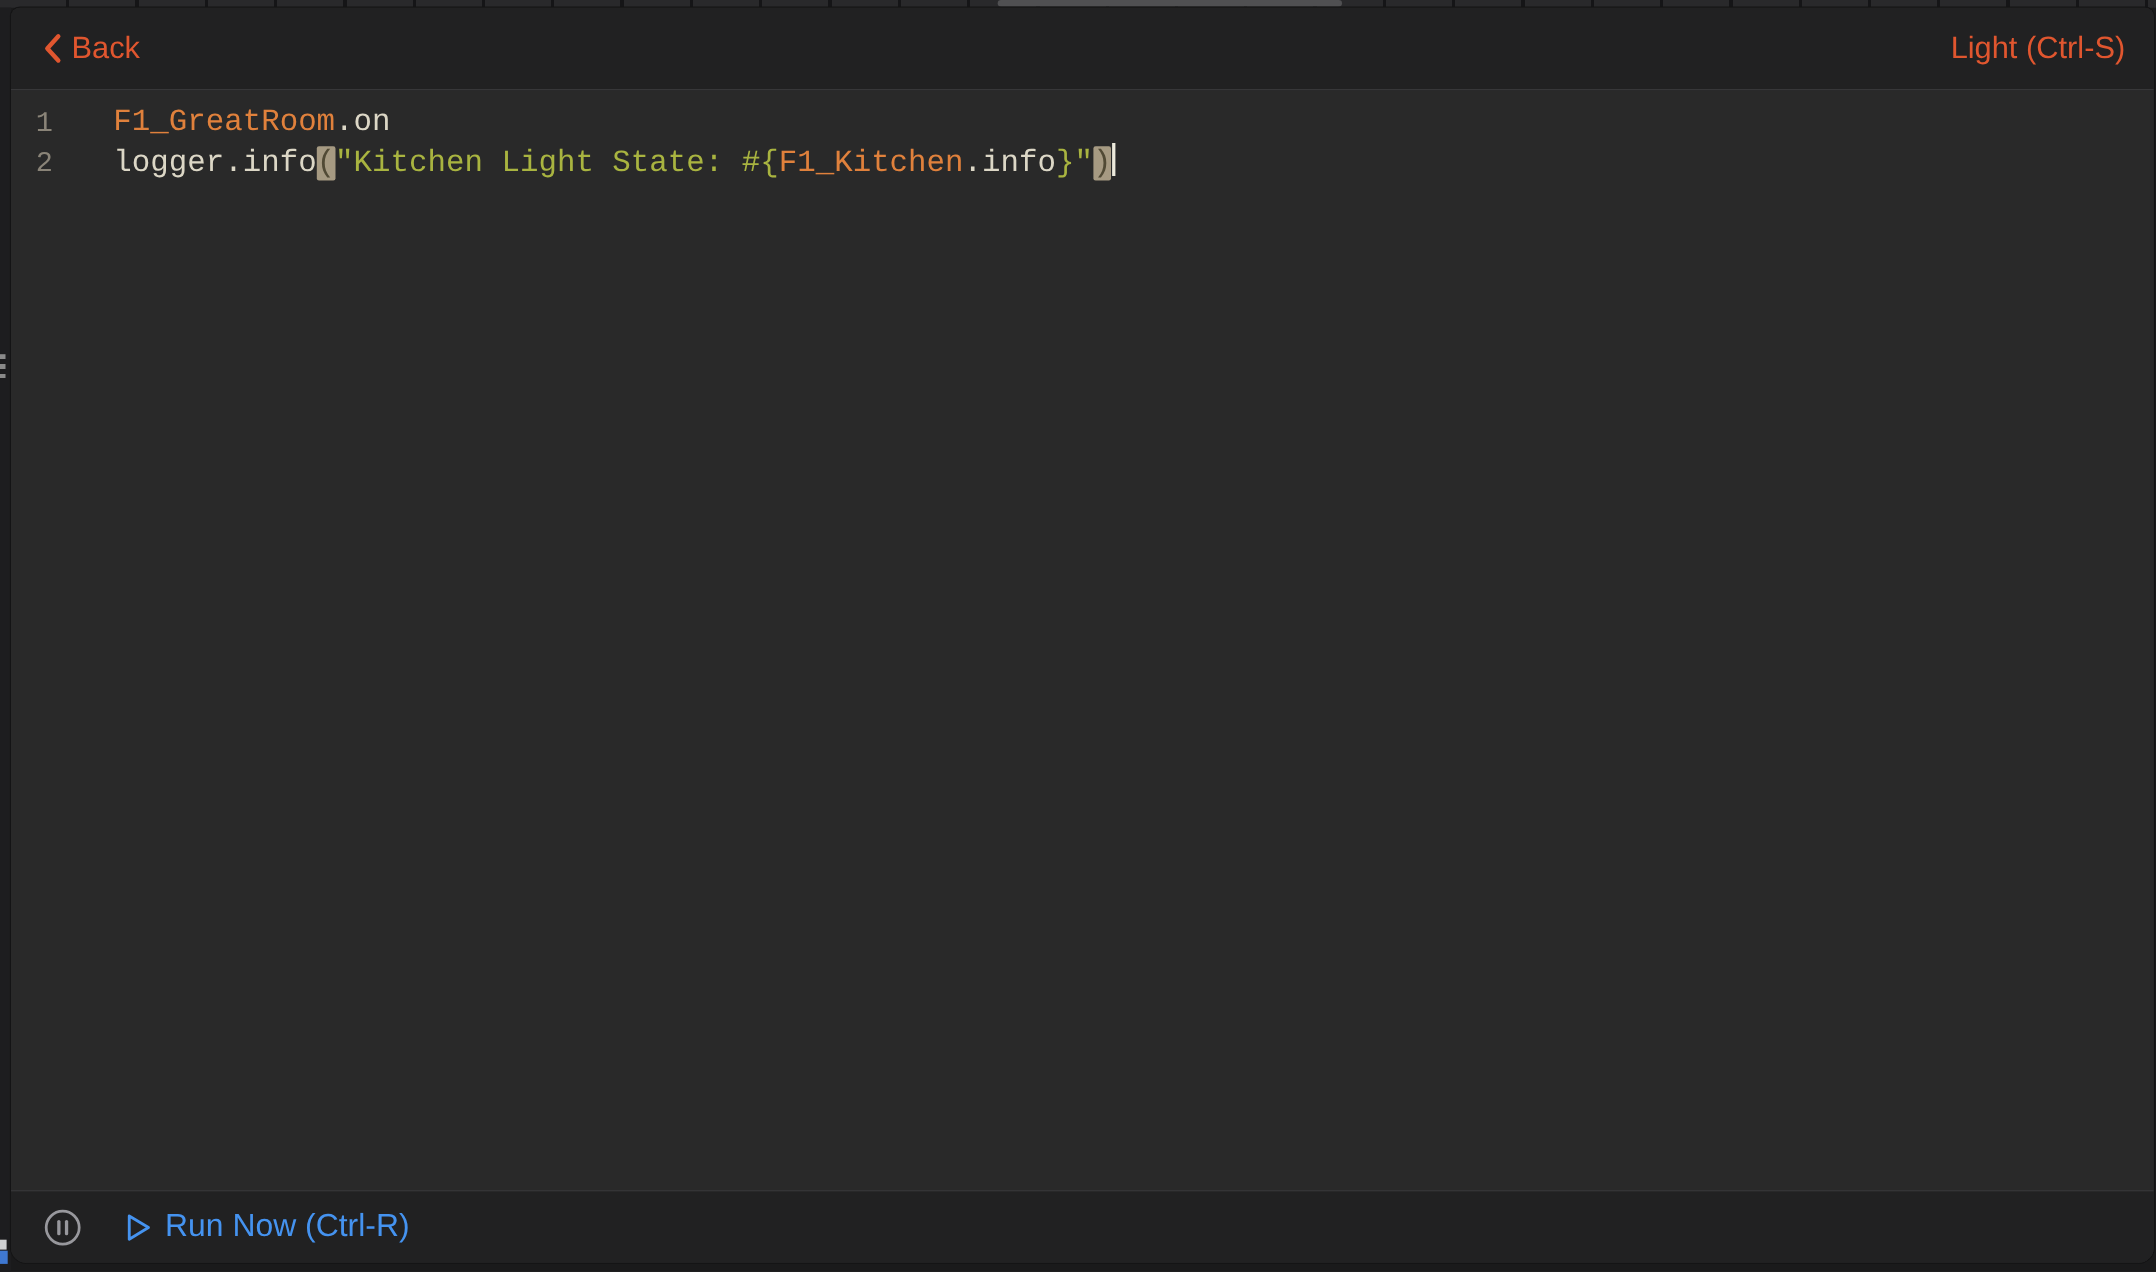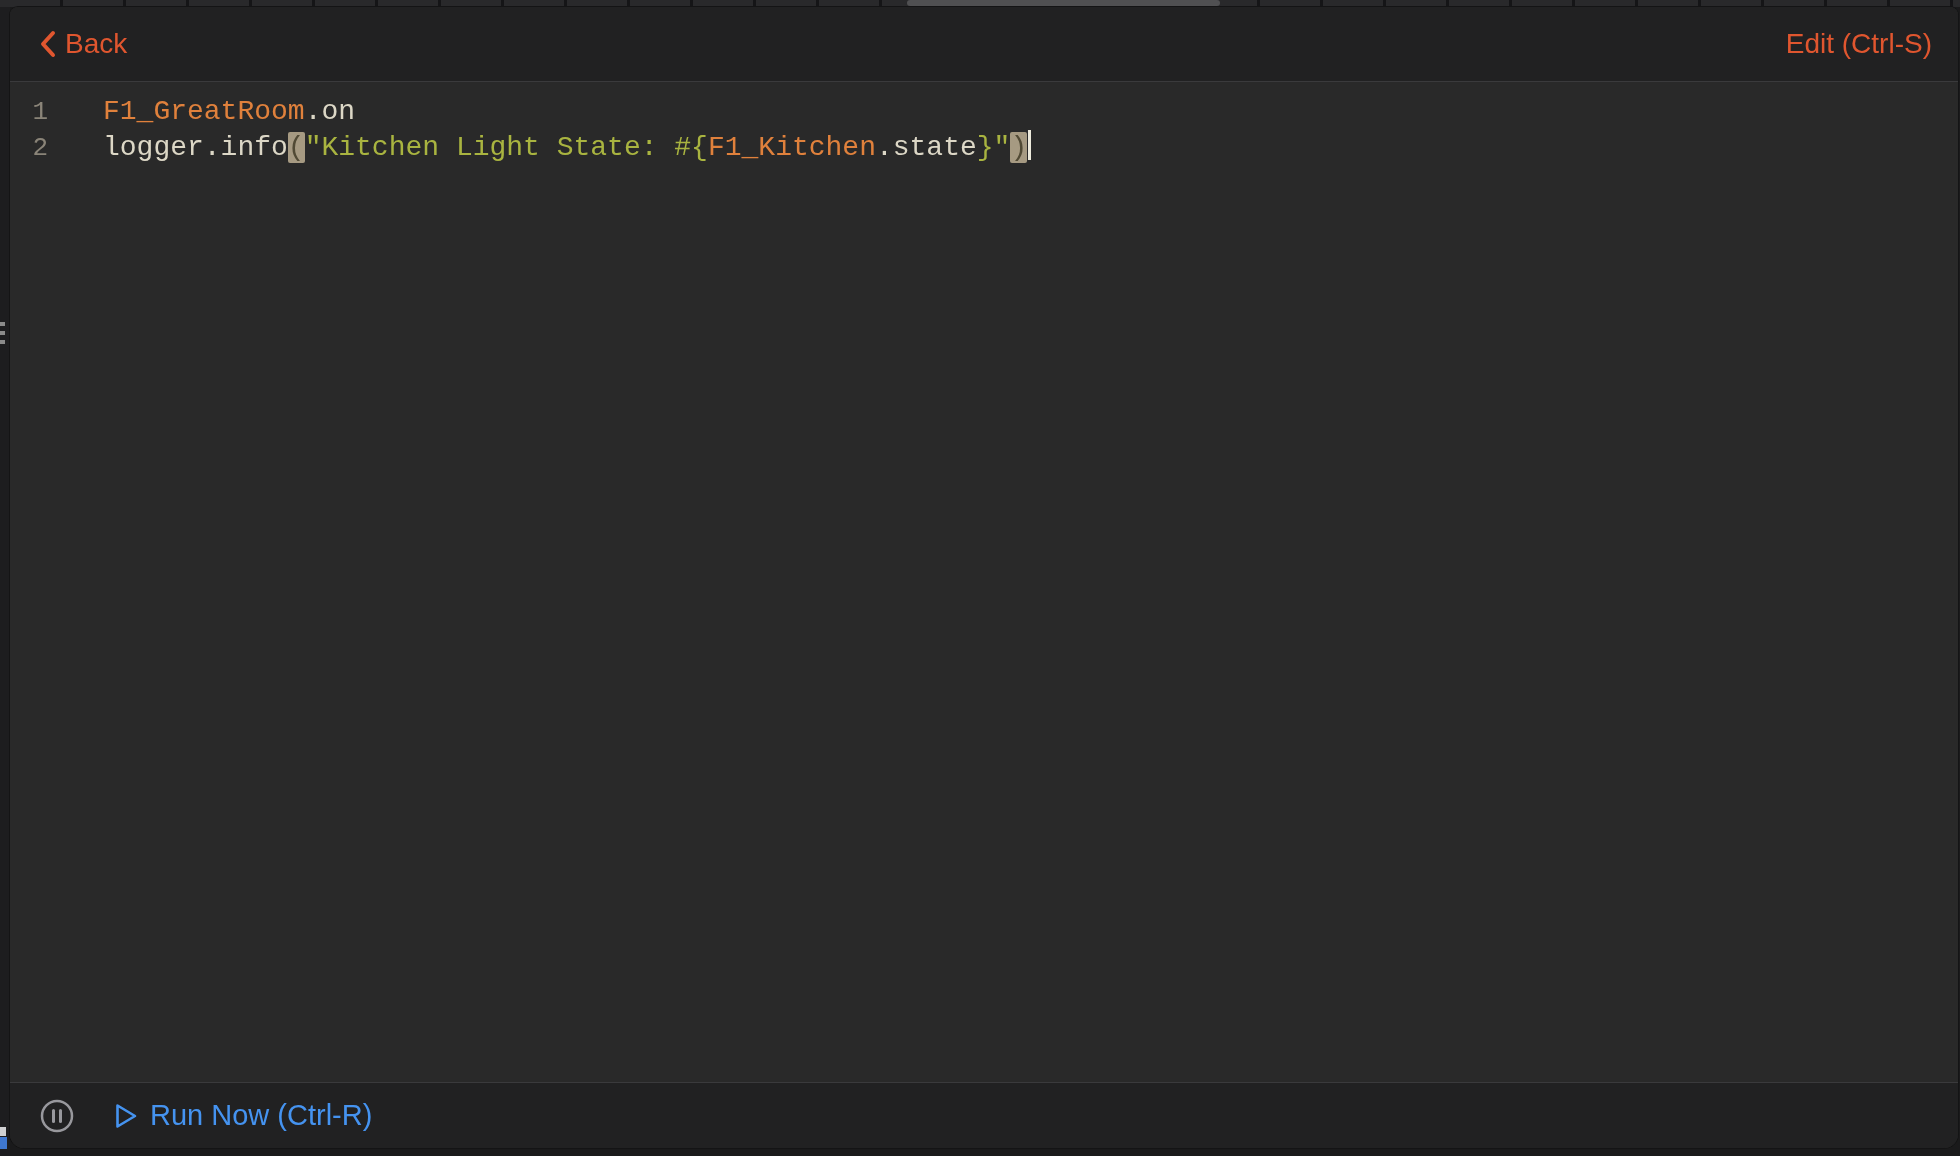--- a/index.html
+++ b/index.html
@@ -137,27 +137,27 @@
     <div class="back-button">
       <span>
         <svg width="20" height="30" viewBox="0 0 20 30">
           <path d="M15 4 L5 15 L15 26" fill="none" stroke="#e0562f" stroke-width="4" stroke-linecap="round" stroke-linejoin="round"></path>
         </svg>
       </span>
       <span>Back</span>
     </div>
     <div class="title-block">
     </div>
-    <div class="save-button">Edit (Ctrl-S)</div>
+    <div class="save-button">Light (Ctrl-S)</div>
   </div>
 
   <div class="editor">
     <div>
         <div class="code-row"><div class="ln">1</div><div class="code"><span class="tok-constant">F1_GreatRoom</span><span class="tok-plain">.on</span></div></div>
-        <div class="code-row"><div class="ln">2</div><div class="code"><span class="tok-plain">logger.info</span><span class="tok-match">(</span><span class="tok-string">"Kitchen Light State: #{</span><span class="tok-constant">F1_Kitchen</span><span class="tok-plain">.state</span><span class="tok-string">}"</span><span class="tok-match">)</span><span class="caret"></span></div></div>
+        <div class="code-row"><div class="ln">2</div><div class="code"><span class="tok-plain">logger.info</span><span class="tok-match">(</span><span class="tok-string">"Kitchen Light State: #{</span><span class="tok-constant">F1_Kitchen</span><span class="tok-plain">.info</span><span class="tok-string">}"</span><span class="tok-match">)</span><span class="caret"></span></div></div>
       </div>
   </div>
 
   <div class="bottombar">
     <div class="pause-button">
       <svg width="34" height="34" viewBox="0 0 34 34">
         <circle cx="17" cy="17" r="15" fill="none" stroke="#98989d" stroke-width="2.5"></circle>
         <line x1="13.5" y1="11.5" x2="13.5" y2="22.5" stroke="#98989d" stroke-width="3" stroke-linecap="round"></line>
         <line x1="20.5" y1="11.5" x2="20.5" y2="22.5" stroke="#98989d" stroke-width="3" stroke-linecap="round"></line>
       </svg>

